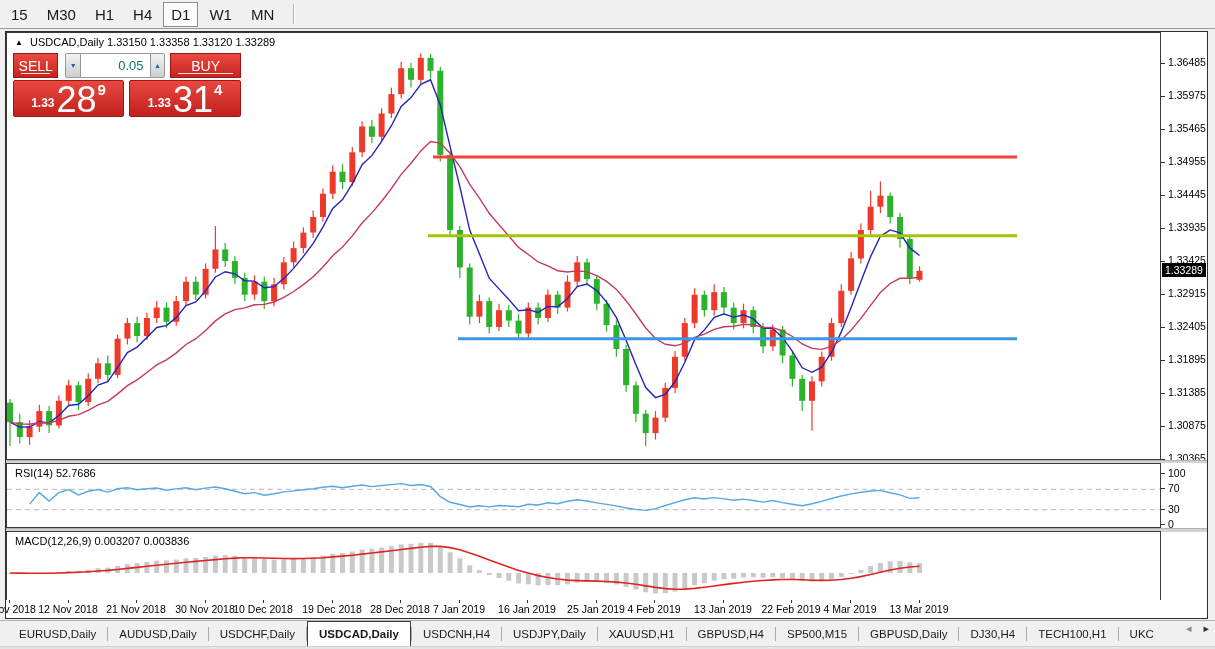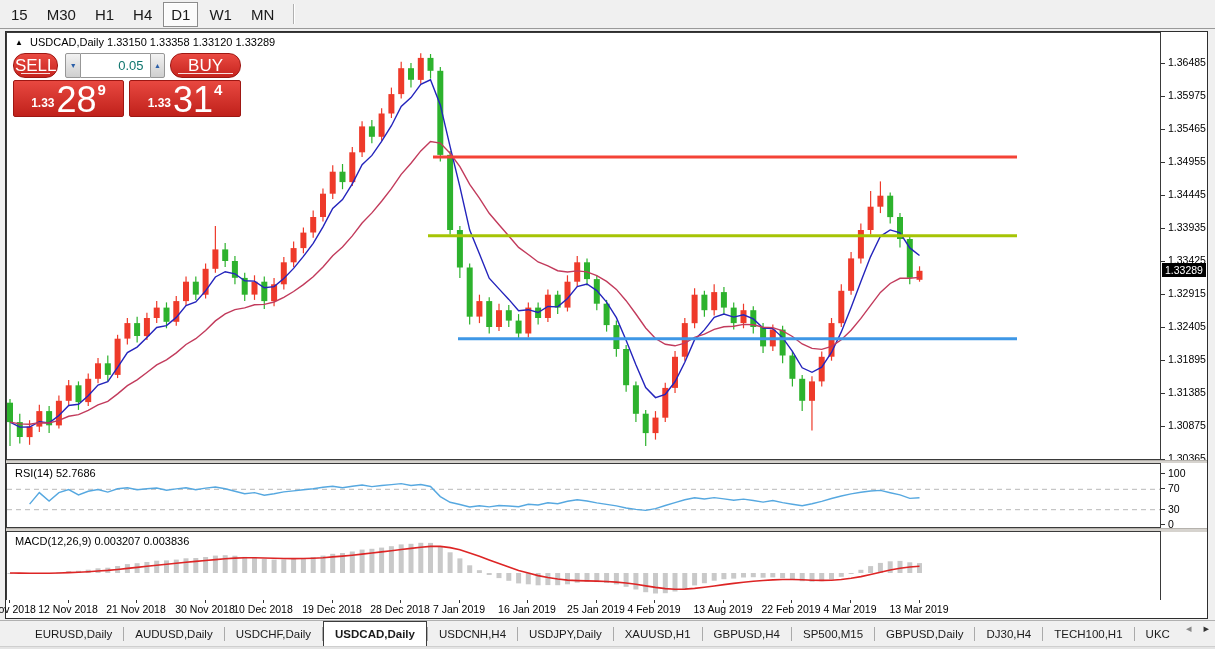--- a/index.html
+++ b/index.html
@@ -31,43 +31,43 @@
   .dlabel{position:absolute;top:3px;font-size:10.5px;color:#000;transform:translateX(-50%);white-space:nowrap}
   .dtick{position:absolute;top:0;width:1px;height:3px;background:#333}
   .panel-label{position:absolute;left:8px;top:3px;font-size:11px;color:#000;z-index:5;white-space:nowrap}
   #chart-title{position:absolute;left:8px;top:3px;font-size:11px;color:#000;z-index:6;white-space:nowrap}
   #chart-title .tri{font-size:8px;vertical-align:1px;margin-right:4px}
   svg{position:absolute;left:0;top:0}
   
   #trade{position:absolute;left:6px;top:20px;width:228px;z-index:10;font-family:"Liberation Sans",sans-serif}
   #trade .row1{display:flex;height:25px}
   .trbtn{position:relative;background:linear-gradient(180deg,#ea4a42,#c6241e);border:1px solid #9e1713;
-         color:#fff;font-size:17px;display:flex;align-items:center;justify-content:center;
-         border-radius:12px;cursor:pointer;box-sizing:border-box}
+         color:#fff;font-size:14px;display:flex;align-items:center;justify-content:center;
+         border-radius:0;cursor:pointer;box-sizing:border-box}
   .trbtn:after{content:"";position:absolute;left:7px;right:7px;bottom:3px;height:1px;background:rgba(255,255,255,.85)}
   #sell-btn{width:50px}
   #buy-btn{width:78px;margin-left:5px}
   .spin{width:17px;background:linear-gradient(#f2f2f2,#cfcfcf);border:1px solid #979797;color:#2b5fa8;
         font-size:7px;display:flex;align-items:center;justify-content:center;cursor:pointer;box-sizing:border-box}
   #vol-down{margin-left:7px;border-radius:2px 0 0 2px}
   #vol-box{width:75px;background:#fff;border:1px solid #979797;border-left:none;border-right:none;
            font-size:13px;color:#0f766e;display:flex;align-items:center;justify-content:flex-end;
            padding-right:6px;box-sizing:border-box}
   #vol-up{border-radius:0 2px 2px 0}
   #trade .row2{display:flex;margin-top:2px;height:37px}
   .bigbox{background:linear-gradient(180deg,#e84840,#c0211b);border:1px solid #9e1713;border-radius:2px;
           color:#fff;display:flex;align-items:flex-end;justify-content:center;box-sizing:border-box;padding-bottom:3px}
   #sell-big{width:111px}
   #buy-big{width:112px;margin-left:5px}
   .prefix{font-size:12px;font-weight:bold;margin:0 2px 3px 0}
   .bignum{font-size:36px;line-height:26px;font-weight:400}
   .supnum{font-size:15px;font-weight:bold;margin:0 0 15px 1px}
   
   #tabbar{position:absolute;left:0;top:620px;width:1215px;height:26px;background:#f0f0f0;
-          border-top:1px solid #b0b0b0;display:flex;align-items:center;padding-left:24px;box-sizing:border-box}
+          border-top:1px solid #b0b0b0;display:flex;align-items:center;padding-left:8px;box-sizing:border-box}
   .tab{font-size:11.5px;color:#1a1a1a;padding:0 11px;height:26px;display:flex;align-items:center;cursor:pointer;white-space:nowrap}
   .tab.active{background:#fff;border:1px solid #3c3c3c;border-bottom:1px solid #fff;font-weight:bold;box-sizing:border-box}
   .tabsep{width:1px;height:14px;background:#aaa}
   #tab-arrows{position:absolute;right:6px;top:622px;display:flex;gap:12px;z-index:5}
   .arrow{font-size:11px;color:#333;cursor:pointer}
   #bottom-strip{position:absolute;left:0;top:646px;width:1215px;height:3px;background:#e4e4e4;border-top:1px solid #cfcfcf}
 </style>
 </head>
 <body>
 
@@ -480,21 +480,21 @@
       <div class="dlabel" style="left:394px">28 Dec 2018</div>
       <div class="dtick" style="left:453px"></div>
       <div class="dlabel" style="left:453px">7 Jan 2019</div>
       <div class="dtick" style="left:521px"></div>
       <div class="dlabel" style="left:521px">16 Jan 2019</div>
       <div class="dtick" style="left:590px"></div>
       <div class="dlabel" style="left:590px">25 Jan 2019</div>
       <div class="dtick" style="left:648px"></div>
       <div class="dlabel" style="left:648px">4 Feb 2019</div>
       <div class="dtick" style="left:717px"></div>
-      <div class="dlabel" style="left:717px">13 Aug 2019</div>
+      <div class="dlabel" style="left:717px">13 Jan 2019</div>
       <div class="dtick" style="left:785px"></div>
       <div class="dlabel" style="left:785px">22 Feb 2019</div>
       <div class="dtick" style="left:844px"></div>
       <div class="dlabel" style="left:844px">4 Mar 2019</div>
       <div class="dtick" style="left:913px"></div>
       <div class="dlabel" style="left:913px">13 Mar 2019</div>
     </div>
 </div>
 
 <div id="tabbar">

